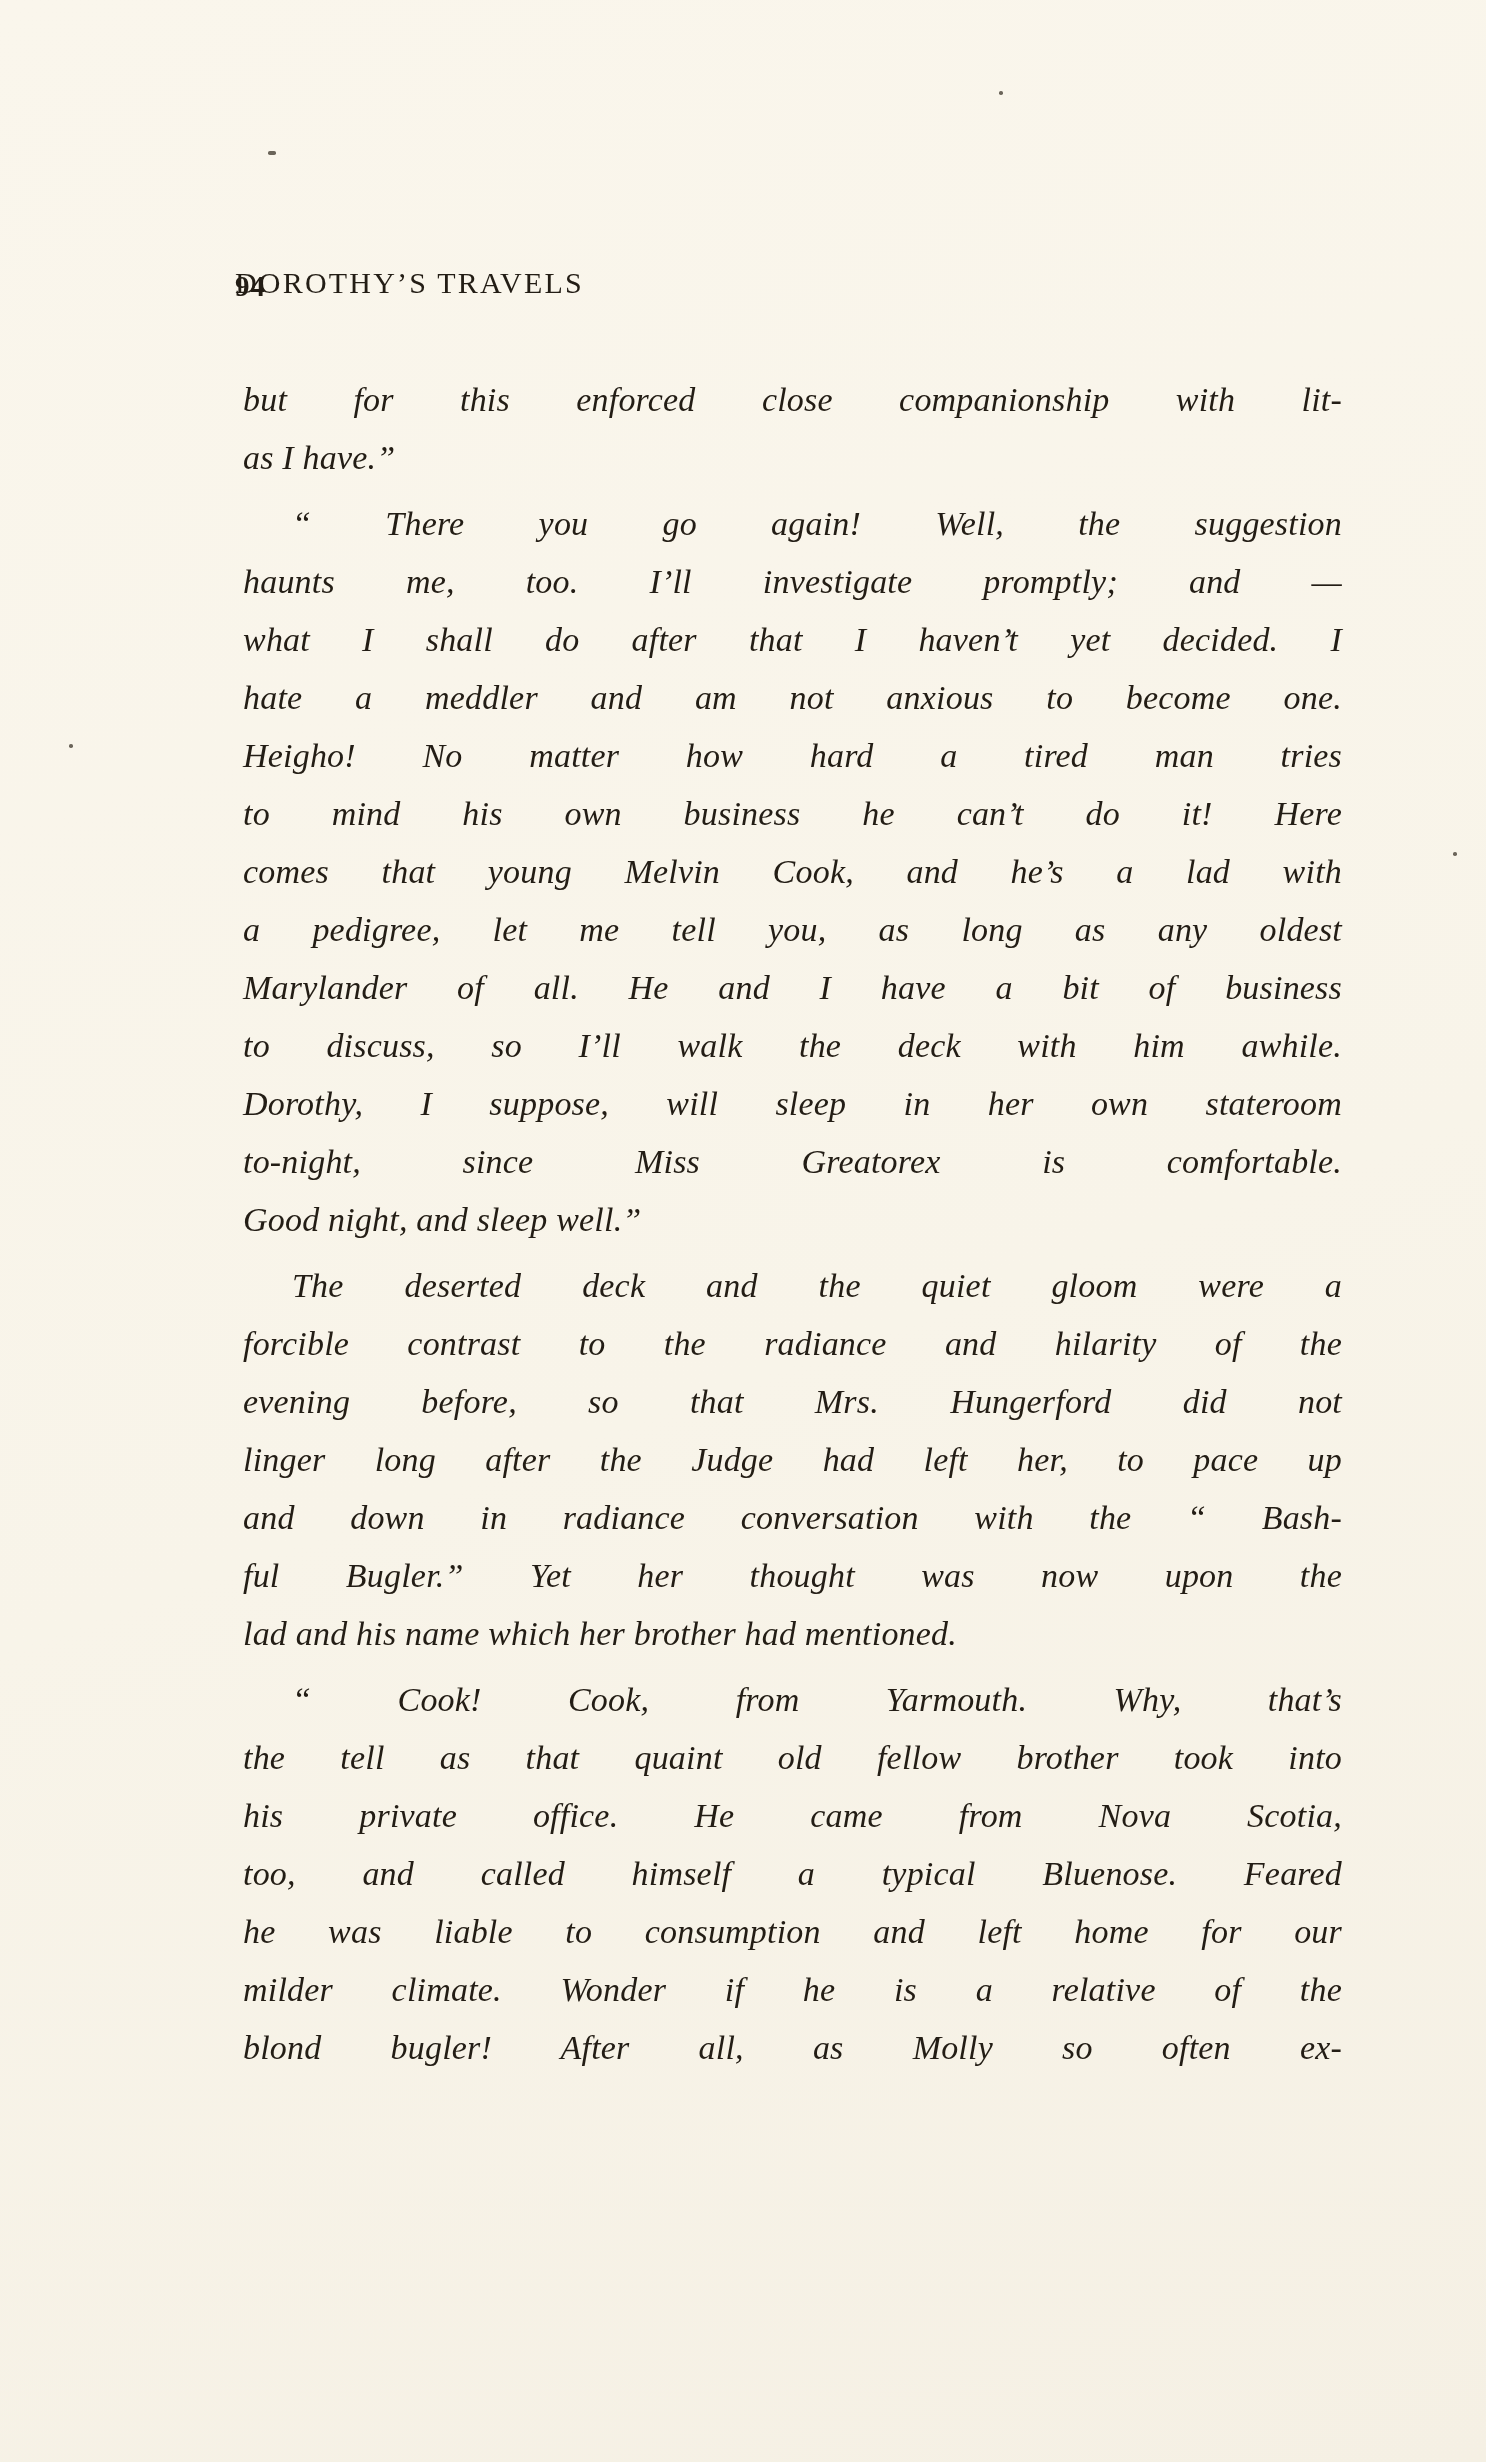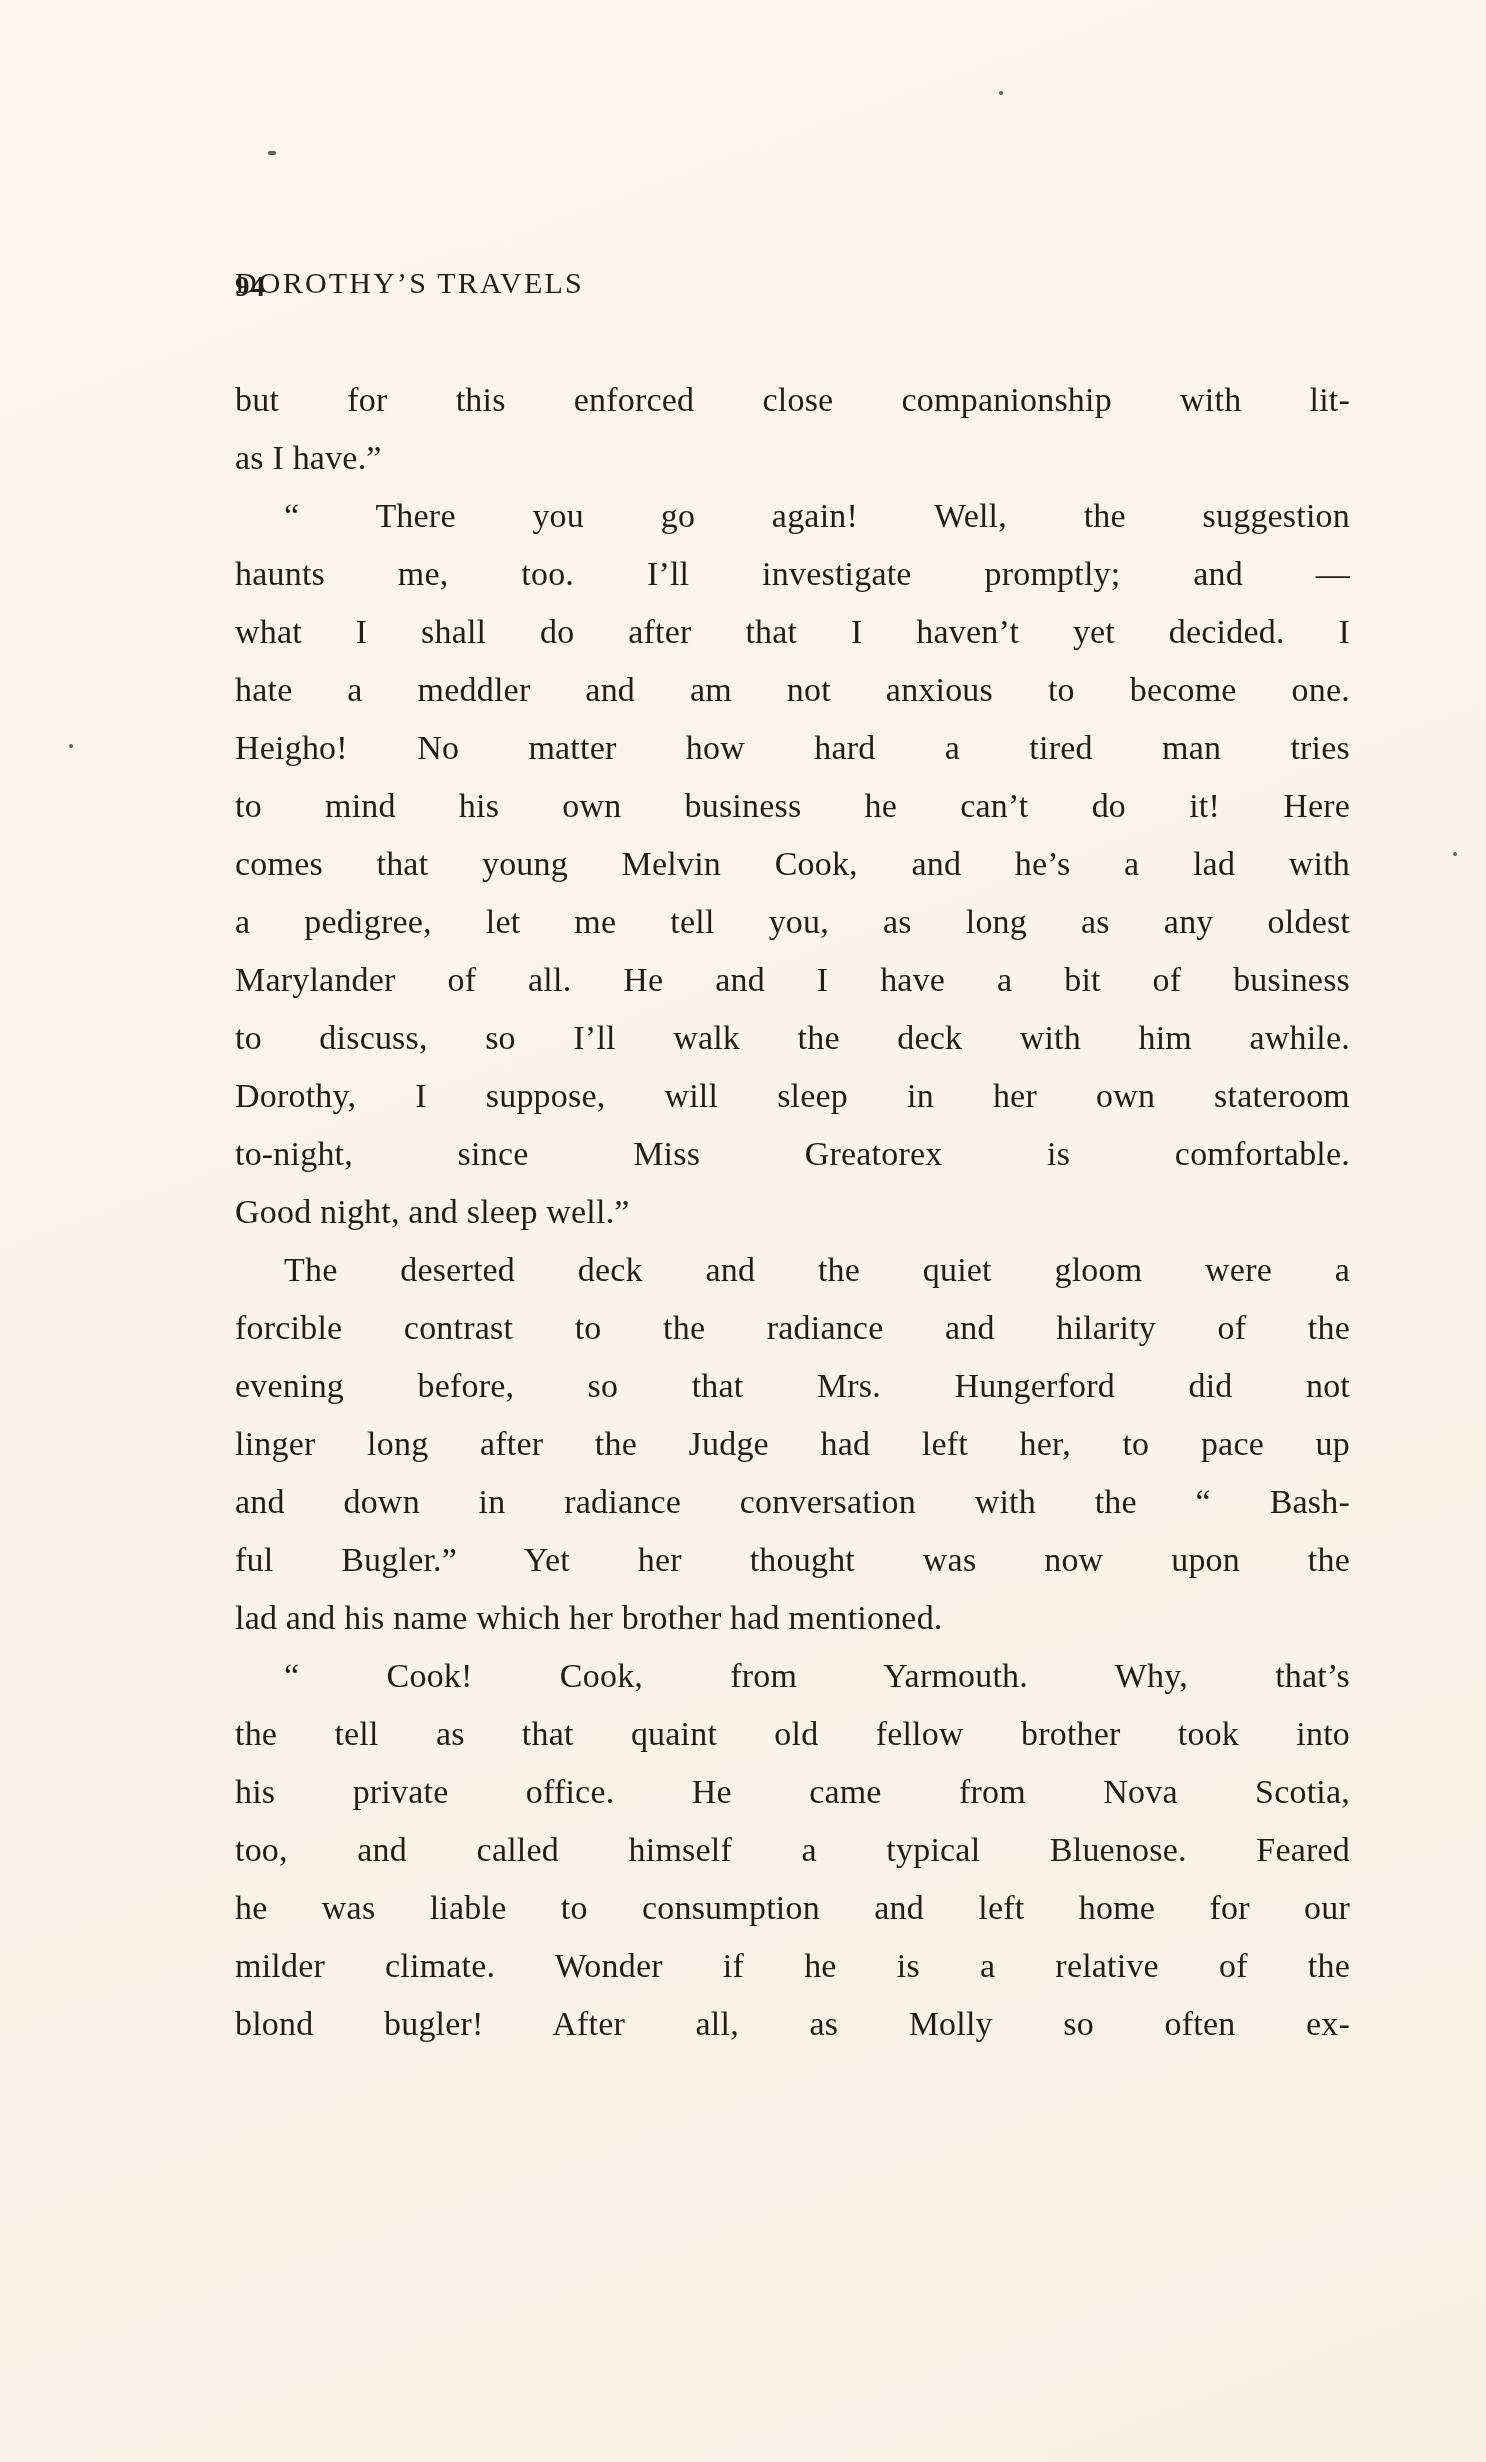--- a/index.html
+++ b/index.html
@@ -50,21 +50,21 @@
     text-align: left;
     font-size: 30px;
     letter-spacing: 2.2px;
     padding-right: 26.6px;
   }
   .body-text {
     font-size: 34px;
     line-height: 58px;
     letter-spacing: 0.2px;
   }
-  .paragraph { margin: 0; }
+  .paragraph { margin: 8px; font-style: italic; }
   .line {
     text-align: justify;
     text-align-last: justify;
     text-justify: inter-word;
     white-space: normal;
   }
   .line.unjust {
     text-align-last: left;
   }
   .line.indent {

